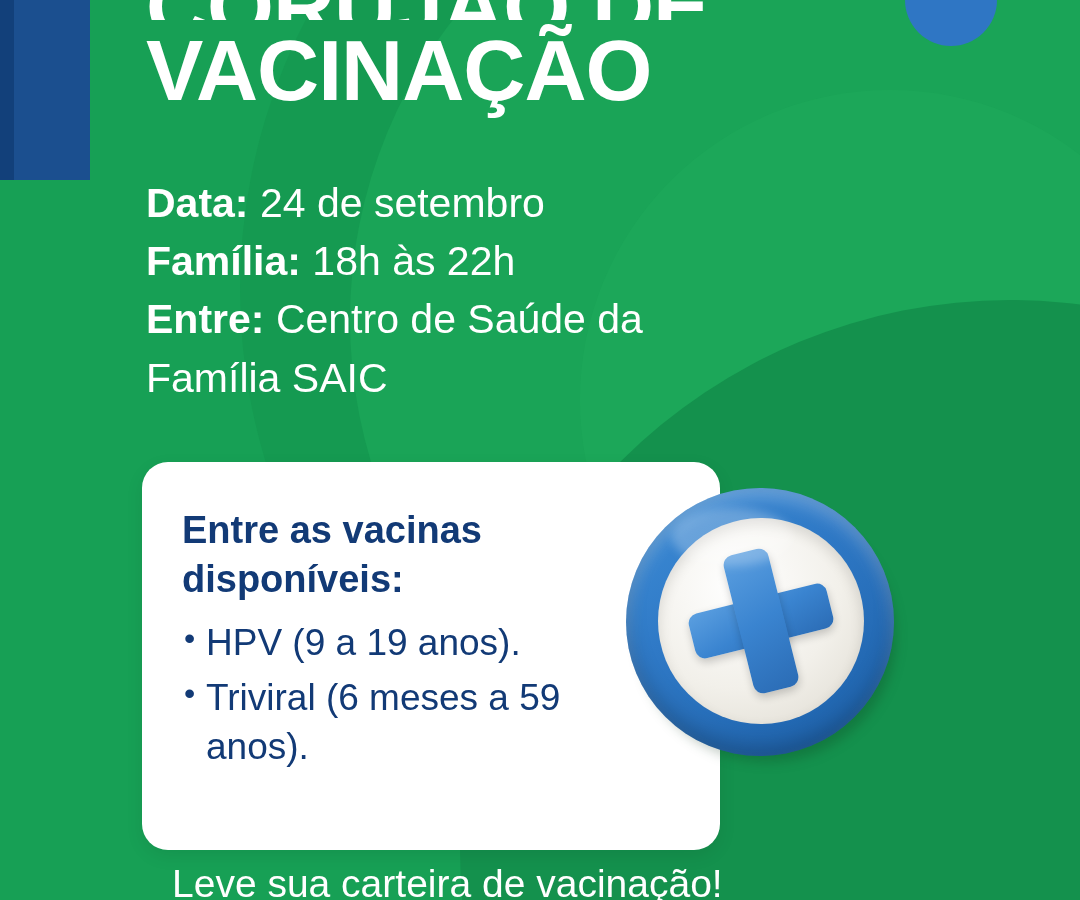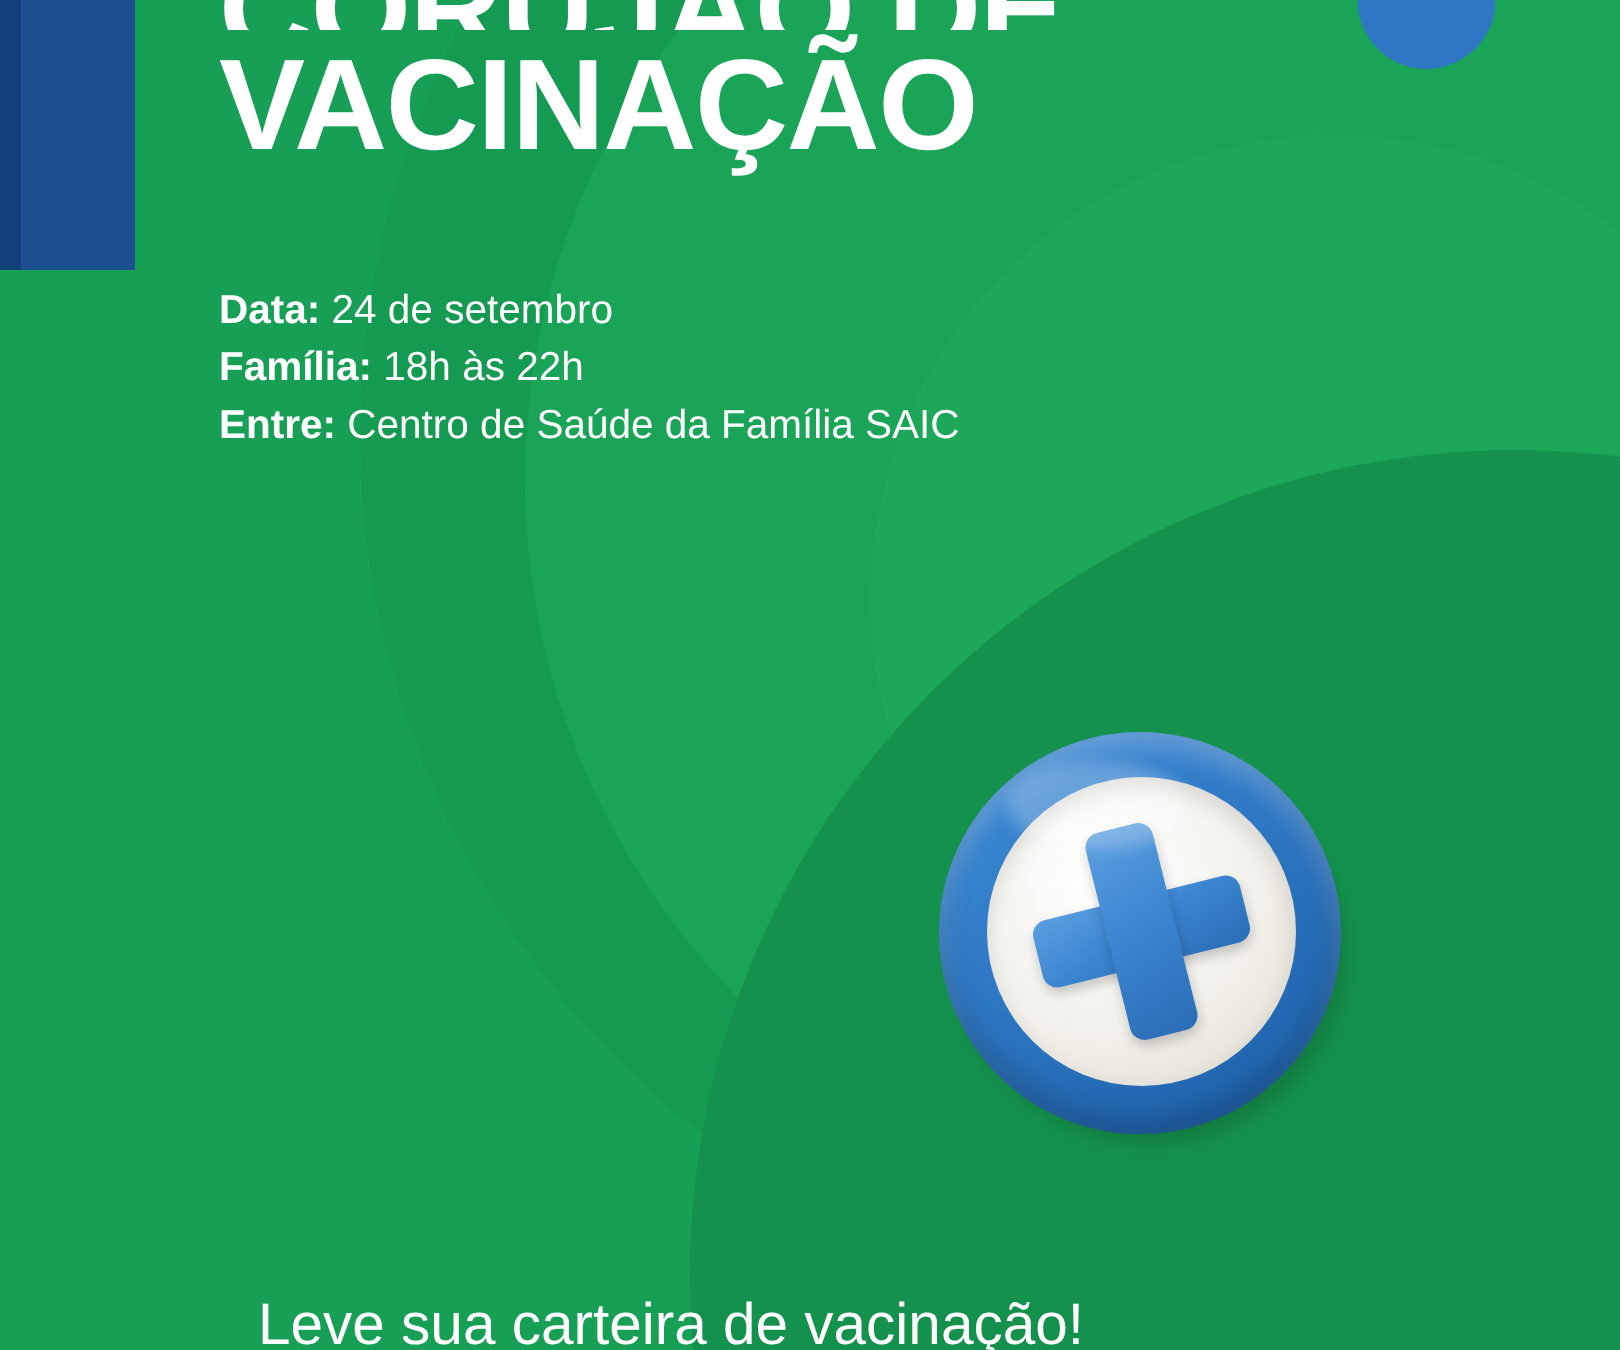--- a/index.html
+++ b/index.html
@@ -125,24 +125,24 @@
   .headline .line2 {
     display: block;
     margin-top: 8px;
     font-size: 86px;
   }
 
   
   .info {
     position: absolute;
     left: 146px;
-    top: 187px;
+    top: 174px;
     width: 620px;
     color: #ffffff;
-    font-size: 27px;
+    font-size: 41px;
     line-height: 1.42;
   }
   .info .row { white-space: normal; }
   .info .lbl { font-weight: bold; }
   .info .val { font-weight: normal; }
 
   
   .card {
     position: absolute;
     left: 142px;
@@ -292,20 +292,29 @@
     <div class="row">
       <span class="lbl">Família:</span>
       <span class="val">18h às 22h</span>
     </div>
     <div class="row">
       <span class="lbl">Entre:</span>
       <span class="val">Centro de Saúde da Família SAIC</span>
     </div>
   </div>
 
+  <div class="card">
+    <div class="card-inner">
+      <div class="card-title">Entre as vacinas disponíveis:</div>
+      <ul class="card-list">
+        <li>HPV (9 a 19 anos).</li>
+        <li>Triviral (6 meses a 59 anos).</li>
+      </ul>
+    </div>
+  </div>
 
   <div class="badge">
     <div class="shadow"></div>
     <div class="ring-outer"></div>
     <div class="ring-inner"></div>
     <div class="cross">
       <div class="bar h"></div>
       <div class="bar v"></div>
     </div>
     <div class="gloss"></div>

